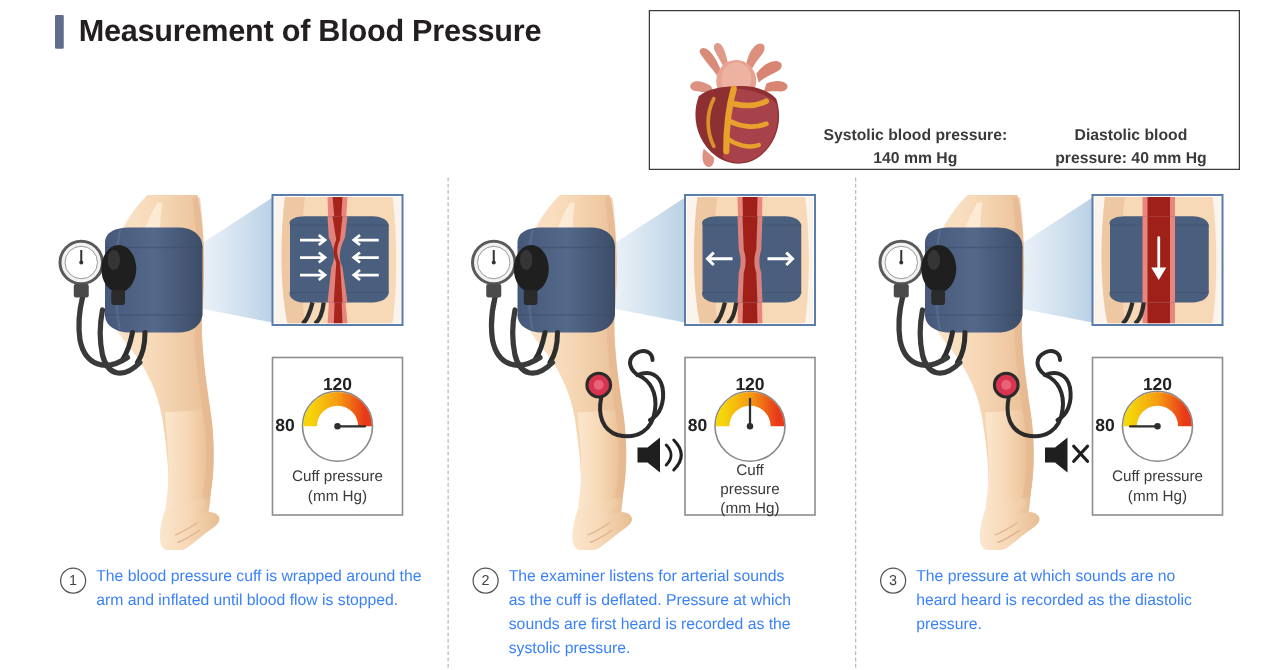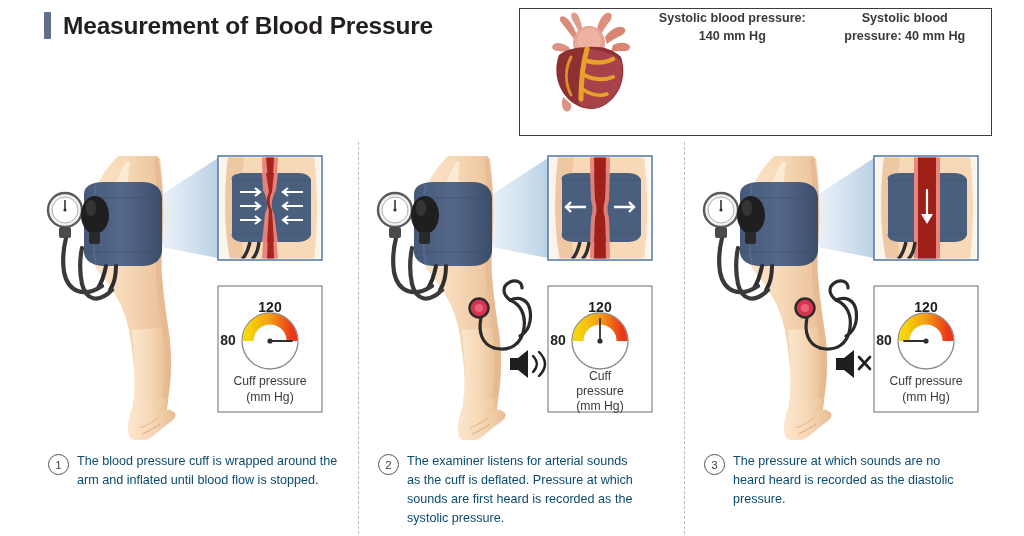--- a/index.html
+++ b/index.html
@@ -19,21 +19,21 @@
     font-size: 24.5px; font-weight: bold; color: #231f20;
     letter-spacing: -0.2px; line-height: 1.12;
   }
   .subtitle { font-size: 18px; color: #4a4a4a; line-height: 1.3; margin-top: 1px; }
 
   
   .info-box {
     position: absolute; left: 519px; top: 8px;
     width: 473px; height: 128px;
     border: 1.4px solid #3c3c3c; background: #fff;
-    display: flex; align-items: flex-start;
+    display: flex; align-items: flex-end;
   }
   .heart-wrap { width: 112px; display:flex; justify-content:center; align-items:center; margin-left: 14px; }
   .info-texts { flex: 1; display: flex; align-items: center; }
   .info-cell {
     flex: 1; text-align: center;
     font-size: 12.6px; font-weight: bold; color: #3a3a3a; line-height: 1.45;
   }
 
   
   .panels { position: absolute; left: 0; top: 140px; width: 1021px; height: 396px; }
@@ -53,21 +53,21 @@
   .art { position: absolute; left: 0; top: 0; width: 330px; height: 300px; }
 
   
   .step { position: absolute; left: 26px; top: 312px; width: 300px; display: flex; gap: 8px; }
   .step-num {
     flex: 0 0 auto; width: 21px; height: 21px; border-radius: 50%;
     border: 1.3px solid #555; color: #444; font-size: 11.5px;
     display: flex; align-items: center; justify-content: center;
     margin-top: 2px;
   }
-  .step-text { font-size: 12.6px; color: #0c4a6e; line-height: 1.5; }
+  .step-text { font-size: 12.6px; color: #3b82f6; line-height: 1.5; }
   .panel-2 .step { width: 256px; }
   .panel-3 .step { width: 262px; }
 </style>
 </head>
 <body>
 
 <div class="page">
 
   <div class="header">
     <div class="accent-bar"></div>
@@ -101,21 +101,21 @@
 
         <path d="M16 88 C14 94 15 100 18 102 C22 104 25 100 24 95 Z" fill="#dd9180"></path>
       </svg>
     </div>
     <div class="info-texts">
       <div class="info-cell">
         <div>Systolic blood pressure:</div>
         <div>140 mm Hg</div>
       </div>
       <div class="info-cell">
-        <div>Systolic blood</div>
+        <div>Diastolic blood</div>
         <div>pressure: 40 mm Hg</div>
       </div>
     </div>
   </div>
 
   <div class="panels">
 
     <div class="divider divider-1"></div>
     <div class="divider divider-2"></div>
 

